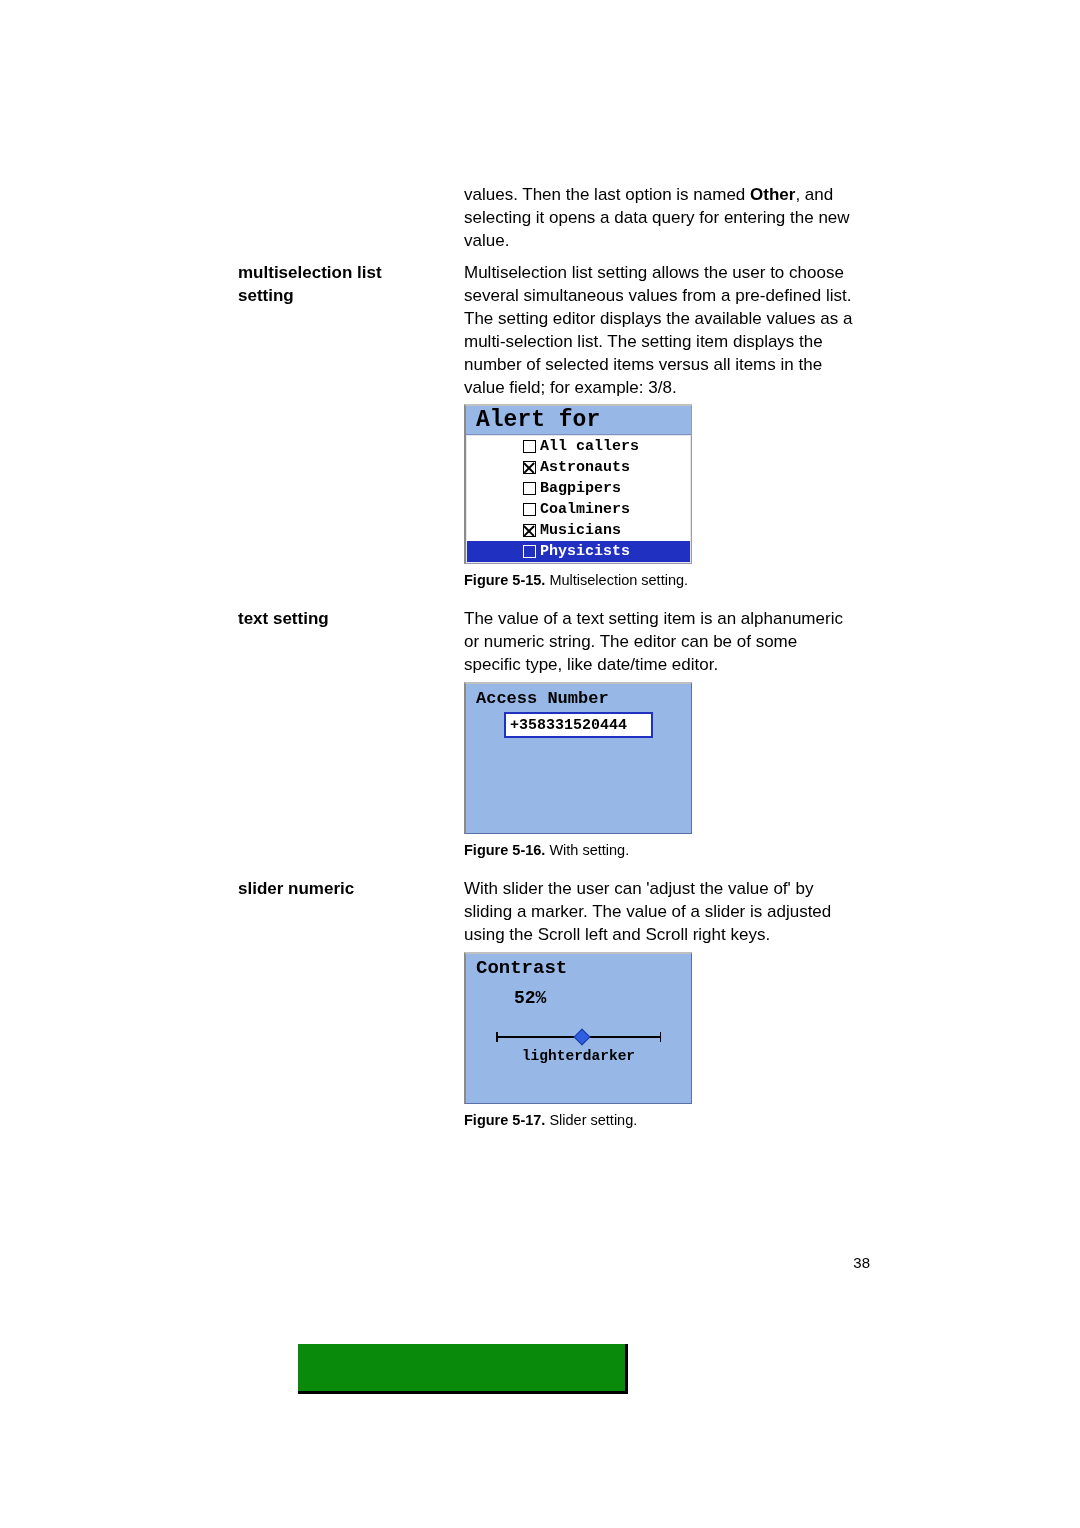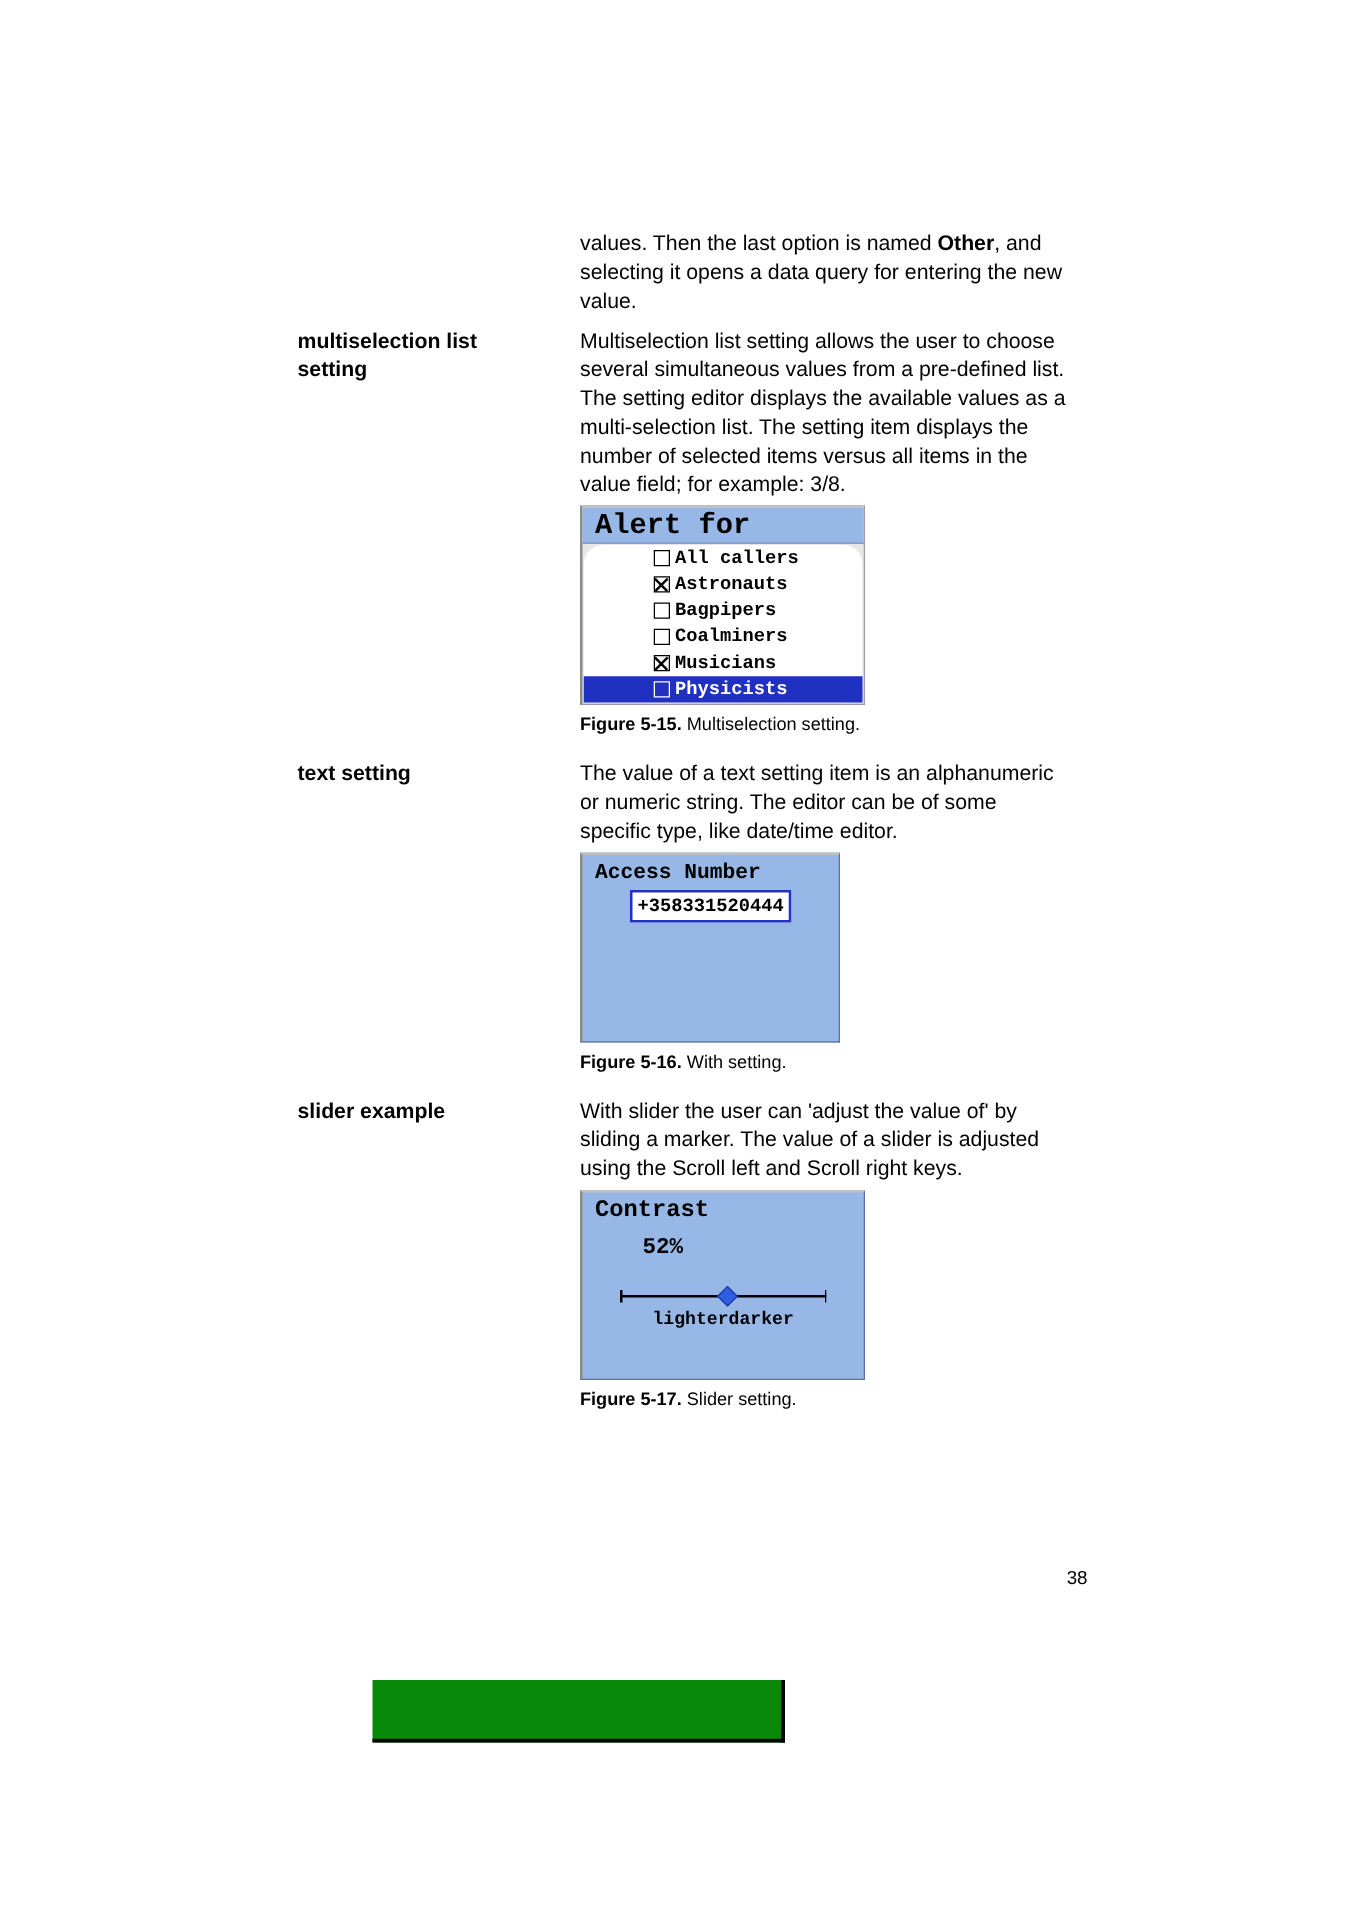--- a/index.html
+++ b/index.html
@@ -65,21 +65,20 @@
     font-size: 23px;
     color: #000;
     padding-left: 10px;
     display: flex;
     align-items: center;
     border-bottom: 1px solid #7a93c0;
   }
   .fig-multi .items {
     background: #fff;
     margin: 1px;
-    border-radius: 15px;
   }
   .fig-multi .item {
     height: 21px;
     display: flex;
     align-items: center;
     font-size: 15px;
     font-weight: bold;
     padding-left: 56px;
     color: #000;
   }
@@ -106,75 +105,75 @@
     width: 14px;
     height: 1.5px;
     top: 4.5px;
     left: -2px;
   }
   .cb.on::before { transform: rotate(45deg); }
   .cb.on::after  { transform: rotate(-45deg); }
 
   
   .fig-text {
-    position: absolute;
-    left: 464px;
-    width: 208px;
-    height: 152px;
-    background: #97b7e6;
-    border-left: 2px solid #8b8b8b;
-    border-top: 2px solid #c0c0c0;
-    border-bottom: 1px solid #5a6fa8;
-    border-right: 1px solid #5a6fa8;
-    box-sizing: border-box;
-    font-family: "Lucida Console","Courier New",monospace;
-  }
-  .fig-text .hdr {
-    height: 28px;
-    font-weight: bold;
-    font-size: 17px;
-    color: #000;
-    padding-left: 10px;
-    display: flex;
-    align-items: center;
-  }
-  .fig-text .field {
-    background: #fff;
-    border: 2px solid #2030c0;
-    margin: 0 38px 0 38px;
-    height: 22px;
-    font-size: 15px;
-    font-weight: bold;
-    padding: 0 4px;
-    display: flex;
-    align-items: center;
-    color: #000;
-    gap: 40px;
-  }
-  .fig-text .field .cursor {
-    display: inline-block;
-    width: 1.5px;
-    height: 15px;
-    background: #000;
-    margin-left: 1px;
-  }
-
-  
-  .fig-slider {
     position: absolute;
     left: 464px;
     width: 228px;
     height: 152px;
     background: #97b7e6;
     border-left: 2px solid #8b8b8b;
     border-top: 2px solid #c0c0c0;
     border-bottom: 1px solid #5a6fa8;
     border-right: 1px solid #5a6fa8;
     box-sizing: border-box;
     font-family: "Lucida Console","Courier New",monospace;
+  }
+  .fig-text .hdr {
+    height: 28px;
+    font-weight: bold;
+    font-size: 17px;
+    color: #000;
+    padding-left: 10px;
+    display: flex;
+    align-items: center;
+  }
+  .fig-text .field {
+    background: #fff;
+    border: 2px solid #2030c0;
+    margin: 0 38px 0 38px;
+    height: 22px;
+    font-size: 15px;
+    font-weight: bold;
+    padding: 0 4px;
+    display: flex;
+    align-items: center;
+    color: #000;
+    gap: 40px;
+  }
+  .fig-text .field .cursor {
+    display: inline-block;
+    width: 1.5px;
+    height: 15px;
+    background: #000;
+    margin-left: 1px;
+  }
+
+  
+  .fig-slider {
+    position: absolute;
+    left: 464px;
+    width: 228px;
+    height: 152px;
+    background: #97b7e6;
+    border-left: 2px solid #8b8b8b;
+    border-top: 2px solid #c0c0c0;
+    border-bottom: 1px solid #5a6fa8;
+    border-right: 1px solid #5a6fa8;
+    box-sizing: border-box;
+    font-family: "Lucida Console","Courier New",monospace;
     color: #000;
   }
   .fig-slider .hdr {
     height: 28px;
     font-weight: bold;
     font-size: 19px;
     padding-left: 10px;
     display: flex;
     align-items: center;
   }
@@ -300,21 +299,21 @@
     </div>
   </div>
 
   <div class="row" style="top:840px;">
     <div class="body-col caption">
       <b>Figure 5-16.</b><span> With setting.</span>
     </div>
   </div>
 
   <div class="row" style="top:878px;">
-    <div class="label-col">slider example</div>
+    <div class="label-col">slider numeric</div>
     <div class="body-col">With slider the user can 'adjust the value of' by sliding a marker. The value of a slider is adjusted using the Scroll left and Scroll right keys.</div>
   </div>
 
   <div class="fig-slider" style="top:952px;">
     <div class="hdr">Contrast</div>
     <div class="pct">52%</div>
     <div class="track">
       <div class="line"></div>
       <div class="end l"></div>
       <div class="end r"></div>

